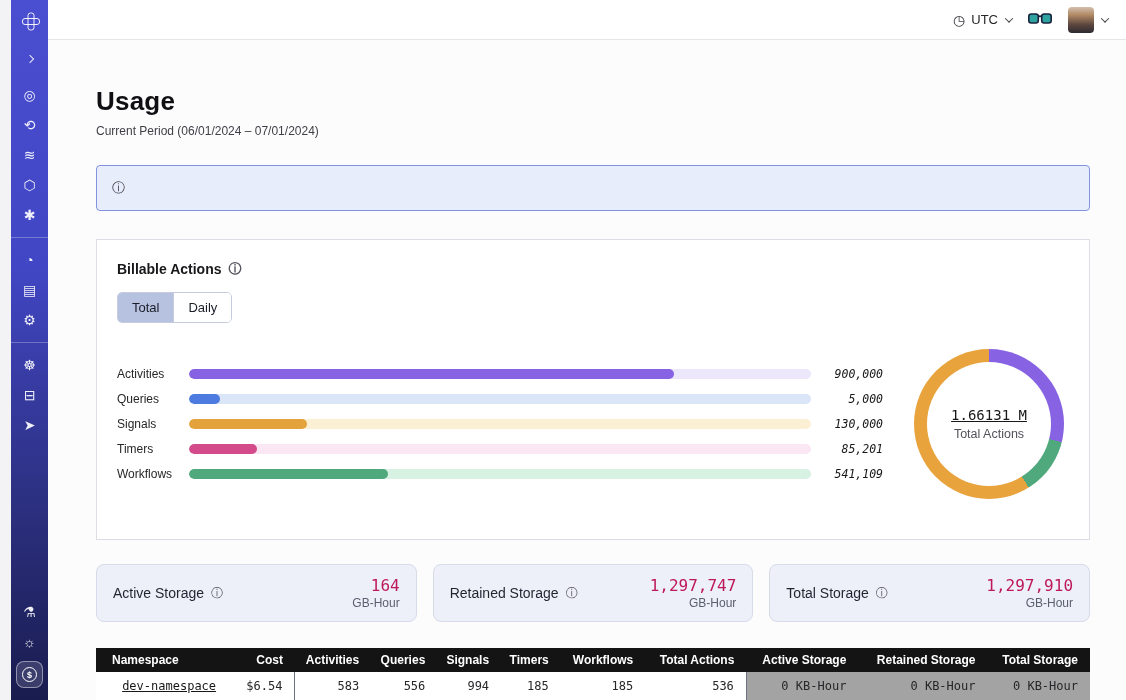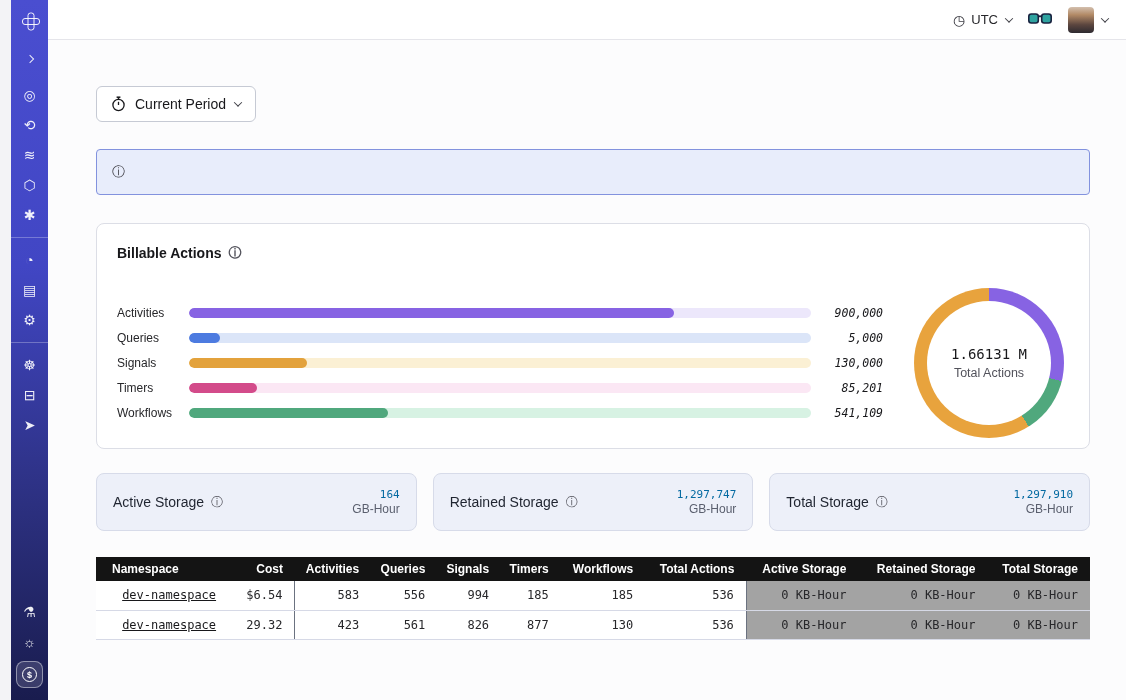--- a/index.html
+++ b/index.html
@@ -50,22 +50,22 @@
   h1 { font-size:26px; font-weight:600; color:#101014; letter-spacing:.2px; }
   .subtitle { font-size:12px; color:#3f3f46; margin-top:7px; }
   .period-btn { display:flex; align-items:center; gap:9px; background:#fff; border:1px solid #c6cad4;
     border-radius:6px; padding:9px 14px; font-size:14px; font-weight:500; color:#18181b; cursor:pointer; }
 
   .banner { margin-top:27px; background:#e8edfb; border:1px solid #8292de; border-radius:4px;
     padding:13px 15px; font-size:13px; color:#1b1e28; display:flex; align-items:center; gap:8px; }
   .info-i { color:#3f3f46; font-size:13px; font-style:normal; }
 
   
-  .card { margin-top:28px; background:#fff; border:1px solid #dcdee6; border-radius:8px;
-    padding:20px 20px 10px; }
+  .card { margin-top:28px; background:#fff; border:1px solid #dcdee6; border-radius:0;
+    padding:20px 20px 40px; }
   .card-title { font-size:14px; font-weight:600; color:#18181b; display:flex; align-items:center; gap:7px; }
   .tabs { display:inline-flex; margin-top:14px; border:1px solid #c6cbdd; border-radius:5px;
     overflow:hidden; font-size:13px; }
   .tab { padding:7px 14px; background:#fff; cursor:pointer; color:#1b1e28; }
   .tab.active { background:#b7c1e0; }
   .tab + .tab { border-left:1px solid #c6cbdd; }
 
   .chart-row { display:flex; align-items:center; margin-top:26px; gap:26px; }
   .bars { flex:1; }
   .bar-row { display:flex; align-items:center; margin-bottom:14px; height:11px; }
@@ -74,30 +74,30 @@
   .bar-track { flex:1; height:10px; border-radius:5px; position:relative; overflow:hidden; }
   .bar-fill { position:absolute; left:0; top:0; height:10px; border-radius:5px; }
   .bar-value { width:72px; text-align:right; font-size:11.5px; color:#18181b;font-style:italic; }
 
   .donut-wrap { width:160px; display:flex; align-items:center; justify-content:center; position:relative; }
   .donut { width:150px; height:150px; border-radius:50%; position:relative; }
   .donut::after { content:""; position:absolute; left:13px; top:13px; width:124px; height:124px;
     border-radius:50%; background:#fff; }
   .donut-center { position:absolute; inset:0; display:flex; flex-direction:column;
     align-items:center; justify-content:center; z-index:2; }
-  .donut-total { font-size:14px; color:#18181b; }
+  .donut-total { font-size:14px; color:#18181b;text-decoration:underline; }
   .donut-sub { font-size:12.5px; color:#52525b; margin-top:4px; }
 
   
   .storage-row { margin-top:24px; display:flex; gap:16px; }
   .storage-card { flex:1; background:#edf0f9; border:1px solid #d7dbe9; border-radius:8px;
     padding:9px 16px; display:flex; justify-content:space-between; align-items:center; height:58px; }
   .storage-label { font-size:14px; color:#1f2430; display:flex; align-items:center; gap:7px; }
   .storage-val { text-align:right; }
-  .storage-num { font-size:11px; color:#0369a1;text-align:right; }
+  .storage-num { font-size:16px; color:#be185d;text-align:right; }
   .storage-unit { font-size:12px; color:#5a5f6e; margin-top:1px; }
 
   
   table { margin-top:26px; width:100%; border-collapse:collapse; font-size:12px; }
   thead th { background:#141414; color:#fff; font-weight:600; height:24px; padding:0 12px 0 0;
     text-align:right; white-space:nowrap; }
   thead th.left { text-align:left; padding-left:16px; }
   tbody td { height:29px; padding:0 12px 0 0; text-align:right; border-bottom:1px solid #d6d9e6;
     color:#27272a; white-space:nowrap; background:#fff; }
   tbody td.left { text-align:center; padding-left:16px; }
@@ -158,40 +158,38 @@
   </div>
   <div class="avatar-wrap">
     <span class="avatar"></span>
     <span class="chev"></span>
   </div>
 </header>
 
 <main class="main">
 
   <div class="page-head">
-    <button class="period-btn">
-      <svg width="15" height="16" viewBox="0 0 15 16">
-        <circle cx="7.5" cy="9" r="5.6" fill="none" stroke="#18181b" stroke-width="1.3"></circle>
-        <line x1="7.5" y1="9" x2="7.5" y2="5.8" stroke="#18181b" stroke-width="1.3"></line>
-        <line x1="7.5" y1="3.3" x2="7.5" y2="1.6" stroke="#18181b" stroke-width="1.5"></line>
-        <line x1="5.6" y1="1.2" x2="9.4" y2="1.2" stroke="#18181b" stroke-width="1.5"></line>
-      </svg>
-      <span>Current Period</span>
-      <span class="chev"></span>
-    </button>
+    <div>
+      <h1>Usage</h1>
+      <div class="subtitle">Current Period (06/01/2024 – 07/01/2024)</div>
+    </div>
   </div>
 
   <div class="banner">
     <span class="info-i">ⓘ</span>
   </div>
 
   <section class="card">
     <div class="card-title">
       <span>Billable Actions</span>
       <span class="info-i" style="color:#52525b">ⓘ</span>
+    </div>
+    <div class="tabs">
+      <div class="tab active">Total</div>
+      <div class="tab">Daily</div>
     </div>
     <div class="chart-row">
       <div class="bars" id="bars">
           <div class="bar-row">
             <span class="bar-label">Activities</span>
             <div class="bar-track" style="background: rgb(236, 231, 251);">
               <div class="bar-fill" style="background: rgb(135, 99, 227); width: 78%;"></div>
             </div>
             <span class="bar-value mono">900,000</span>
           </div>

